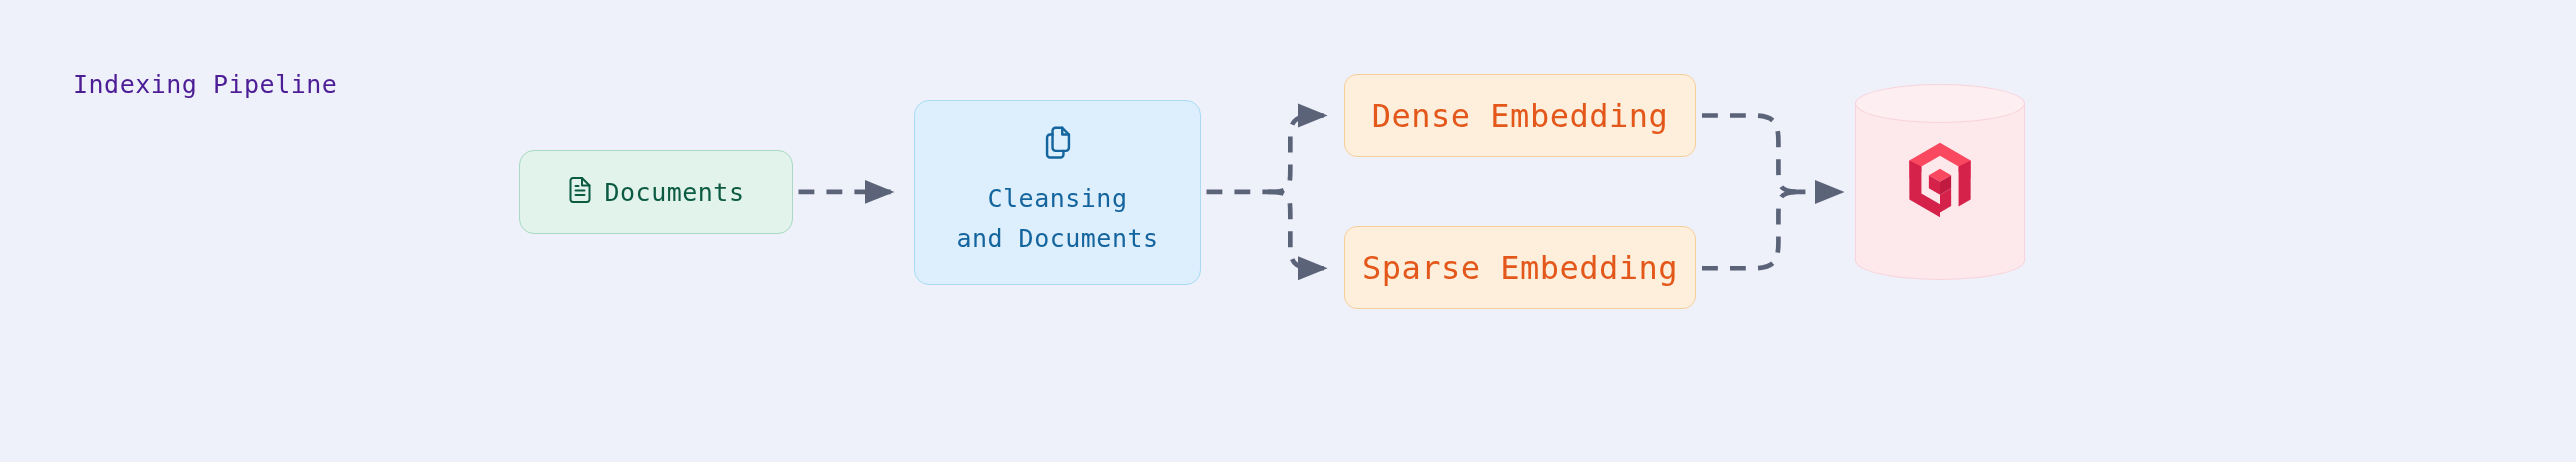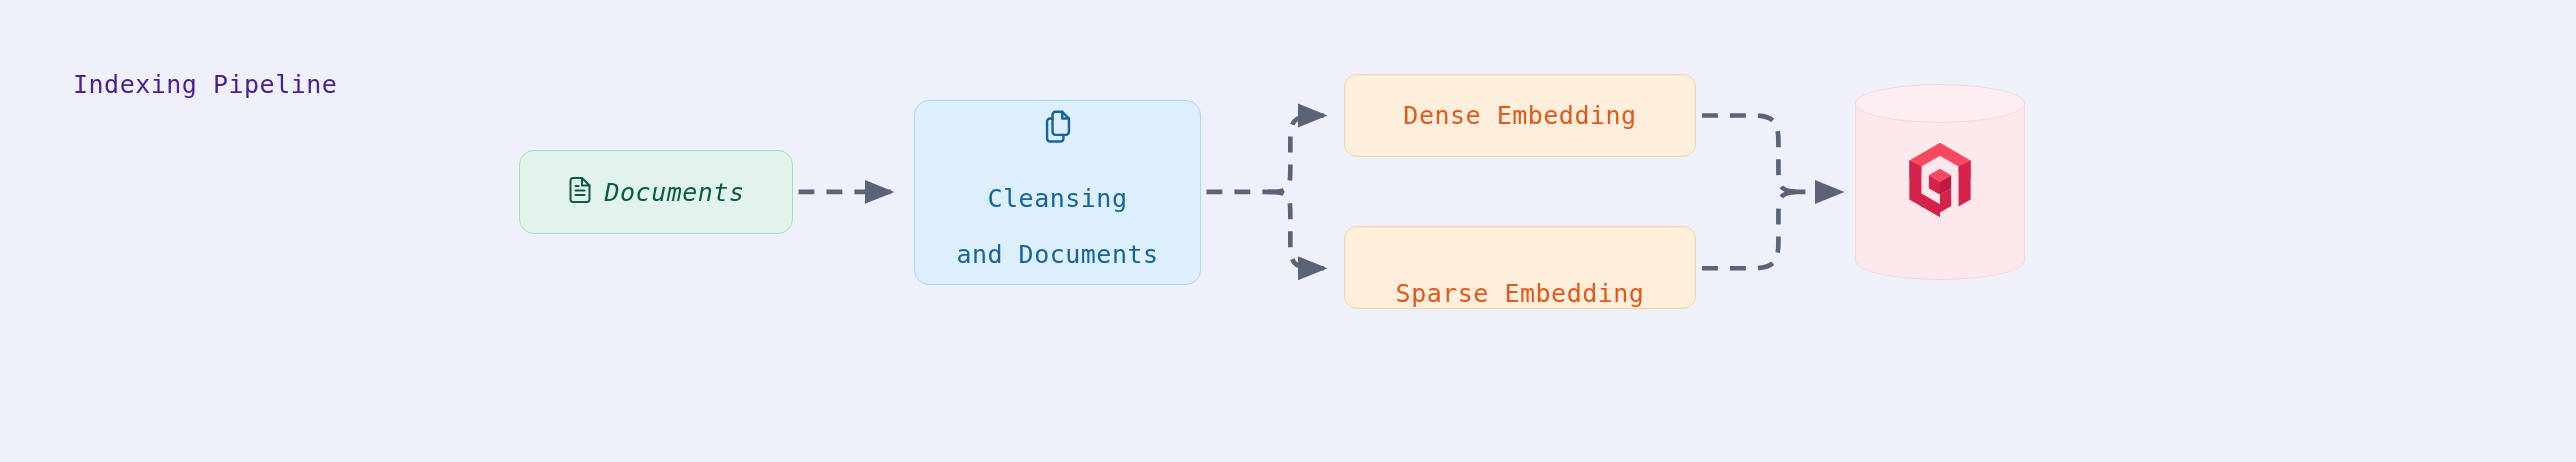--- a/index.html
+++ b/index.html
@@ -52,39 +52,38 @@
   .node-documents {
     left: 519px;
     top: 150px;
     width: 274px;
     height: 84px;
     background: #e2f3ec;
     border: 1.9px solid #a9d8c6;
     border-radius: 15px;
     flex-direction: row;
     gap: 13px;
-    font-style: italic;
   }
   .node-documents .node-label {
     font-size: 25px;
     color: #0b5b43;
     letter-spacing: 0.5px;
   }
   .doc-icon { display: block; }
 
   
   .node-cleansing {
     left: 914px;
     top: 100px;
     width: 287px;
     height: 185px;
     background: #ddeffc;
     border: 1.9px solid #a8daf4;
     border-radius: 15px;
-    gap: 16px;
+    gap: 0;
   }
   .node-cleansing .copy-icon {
     display: block;
     margin-bottom: 15px;
   }
   .node-cleansing .node-label {
     font-size: 25px;
     color: #14649e;
     line-height: 40px;
     letter-spacing: 0.5px;
@@ -93,23 +92,23 @@
   
   .node-embedding {
     width: 352px;
     height: 83px;
     background: #fdefdb;
     border: 1.9px solid #f7cf9a;
     border-radius: 13px;
     left: 1344px;
   }
   .node-dense  { top: 74px; }
-  .node-sparse { top: 226px; justify-content: flex-end; }
+  .node-sparse { top: 226px; }
   .node-embedding .node-label {
-    font-size: 25px;
+    font-size: 32px;
     color: #e4571a;
     letter-spacing: 0.5px;
   }
 
   
   .cylinder-wrap {
     position: absolute;
     left: 1855px;
     top: 84px;
     width: 170px;

